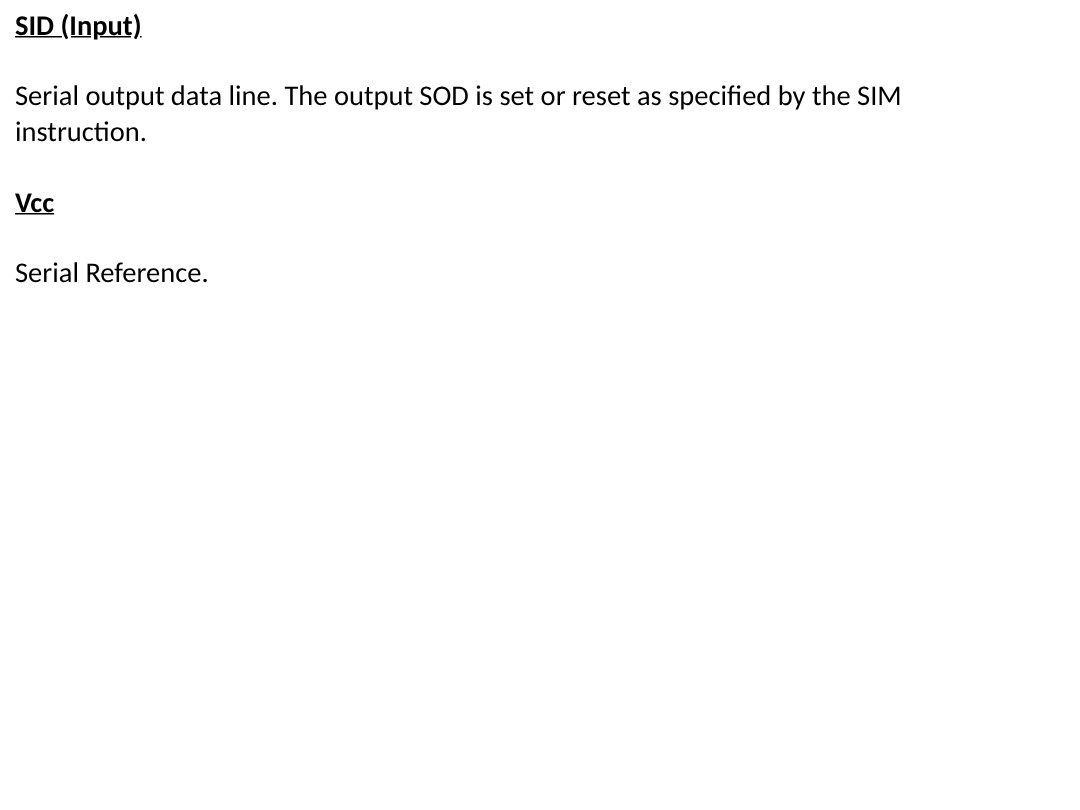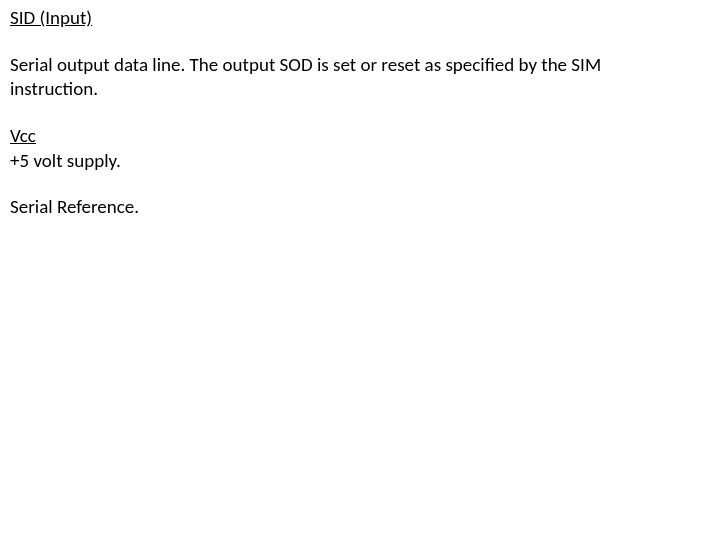--- a/index.html
+++ b/index.html
@@ -14,38 +14,37 @@
       font-family: Calibri, Arial, sans-serif;
       font-size: 19px;
       color: #000000;
       padding: 6px 10px;
       line-height: 1.3;
     }
     .section {
       margin-bottom: 22px;
     }
     .heading {
-      font-weight: normal;
+      font-weight: bold;
       text-decoration: underline;
     }
     .body-text {
       font-weight: normal;
     }
   </style>
 </head>
 <body>
 
 <div class="section">
   <div class="heading">SID (Input)</div>
 </div>
 
 <div class="section">
   <div class="body-text">Serial output data line. The output SOD is set or reset as specified by the SIM<br>instruction.</div>
 </div>
 
 <div class="section">
   <div class="heading">Vcc</div>
-  <div class="body-text">+5 volt supply.</div>
 </div>
 
 <div class="section">
   <div class="body-text">Serial Reference.</div>
 </div>
 
 </body></html>

